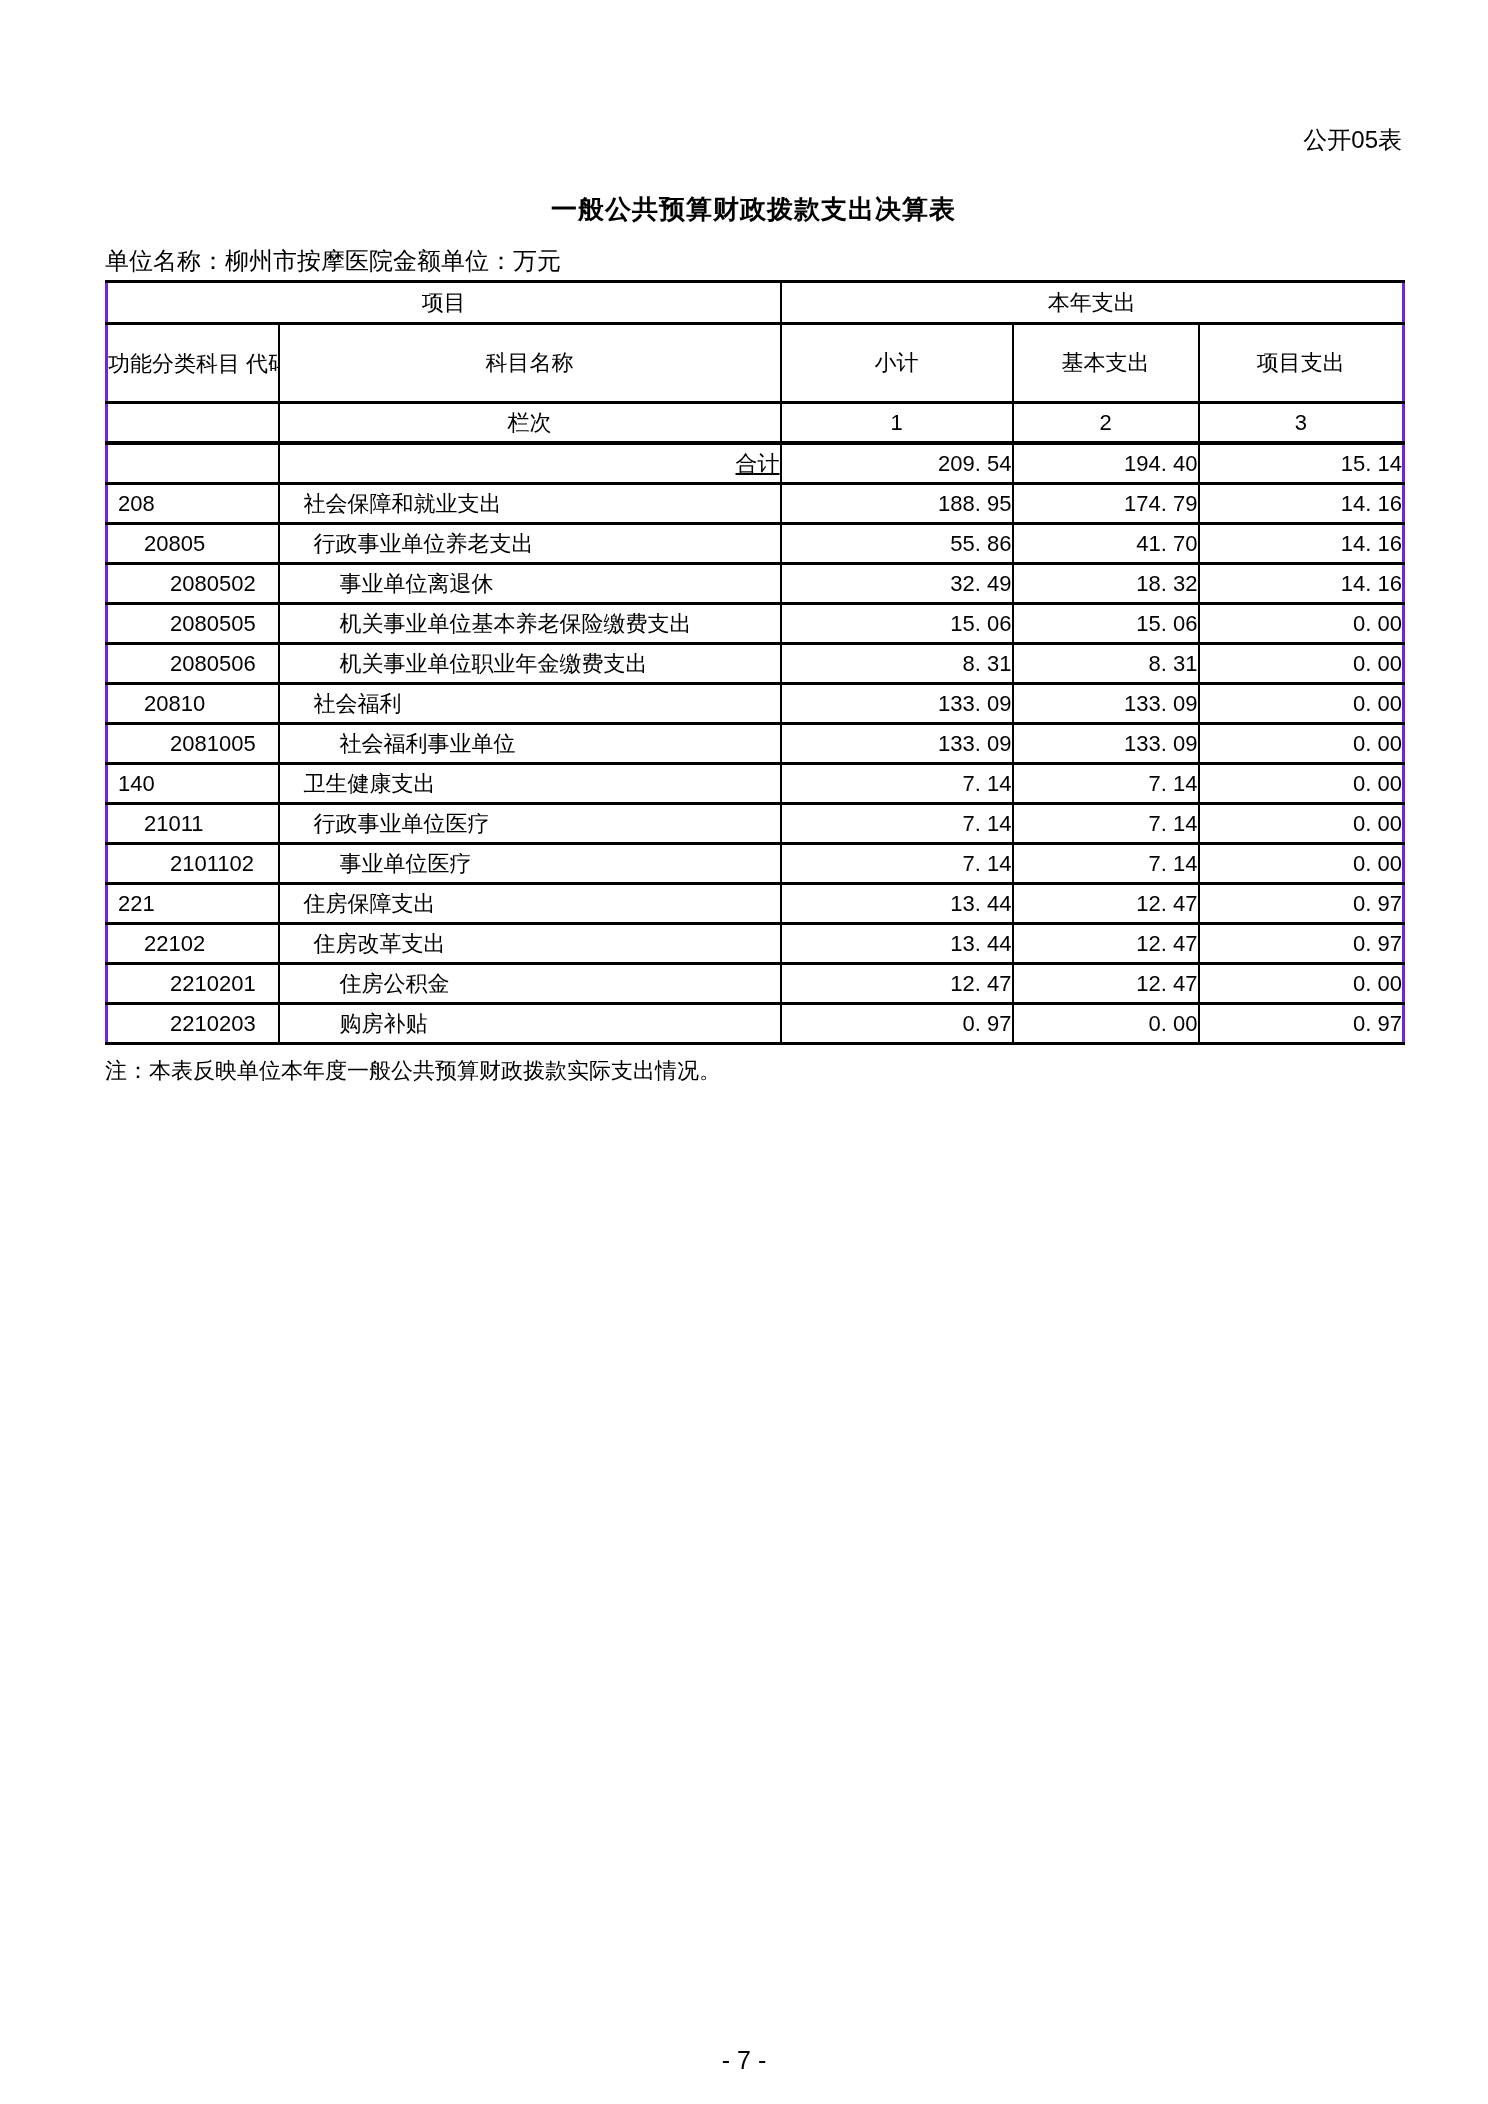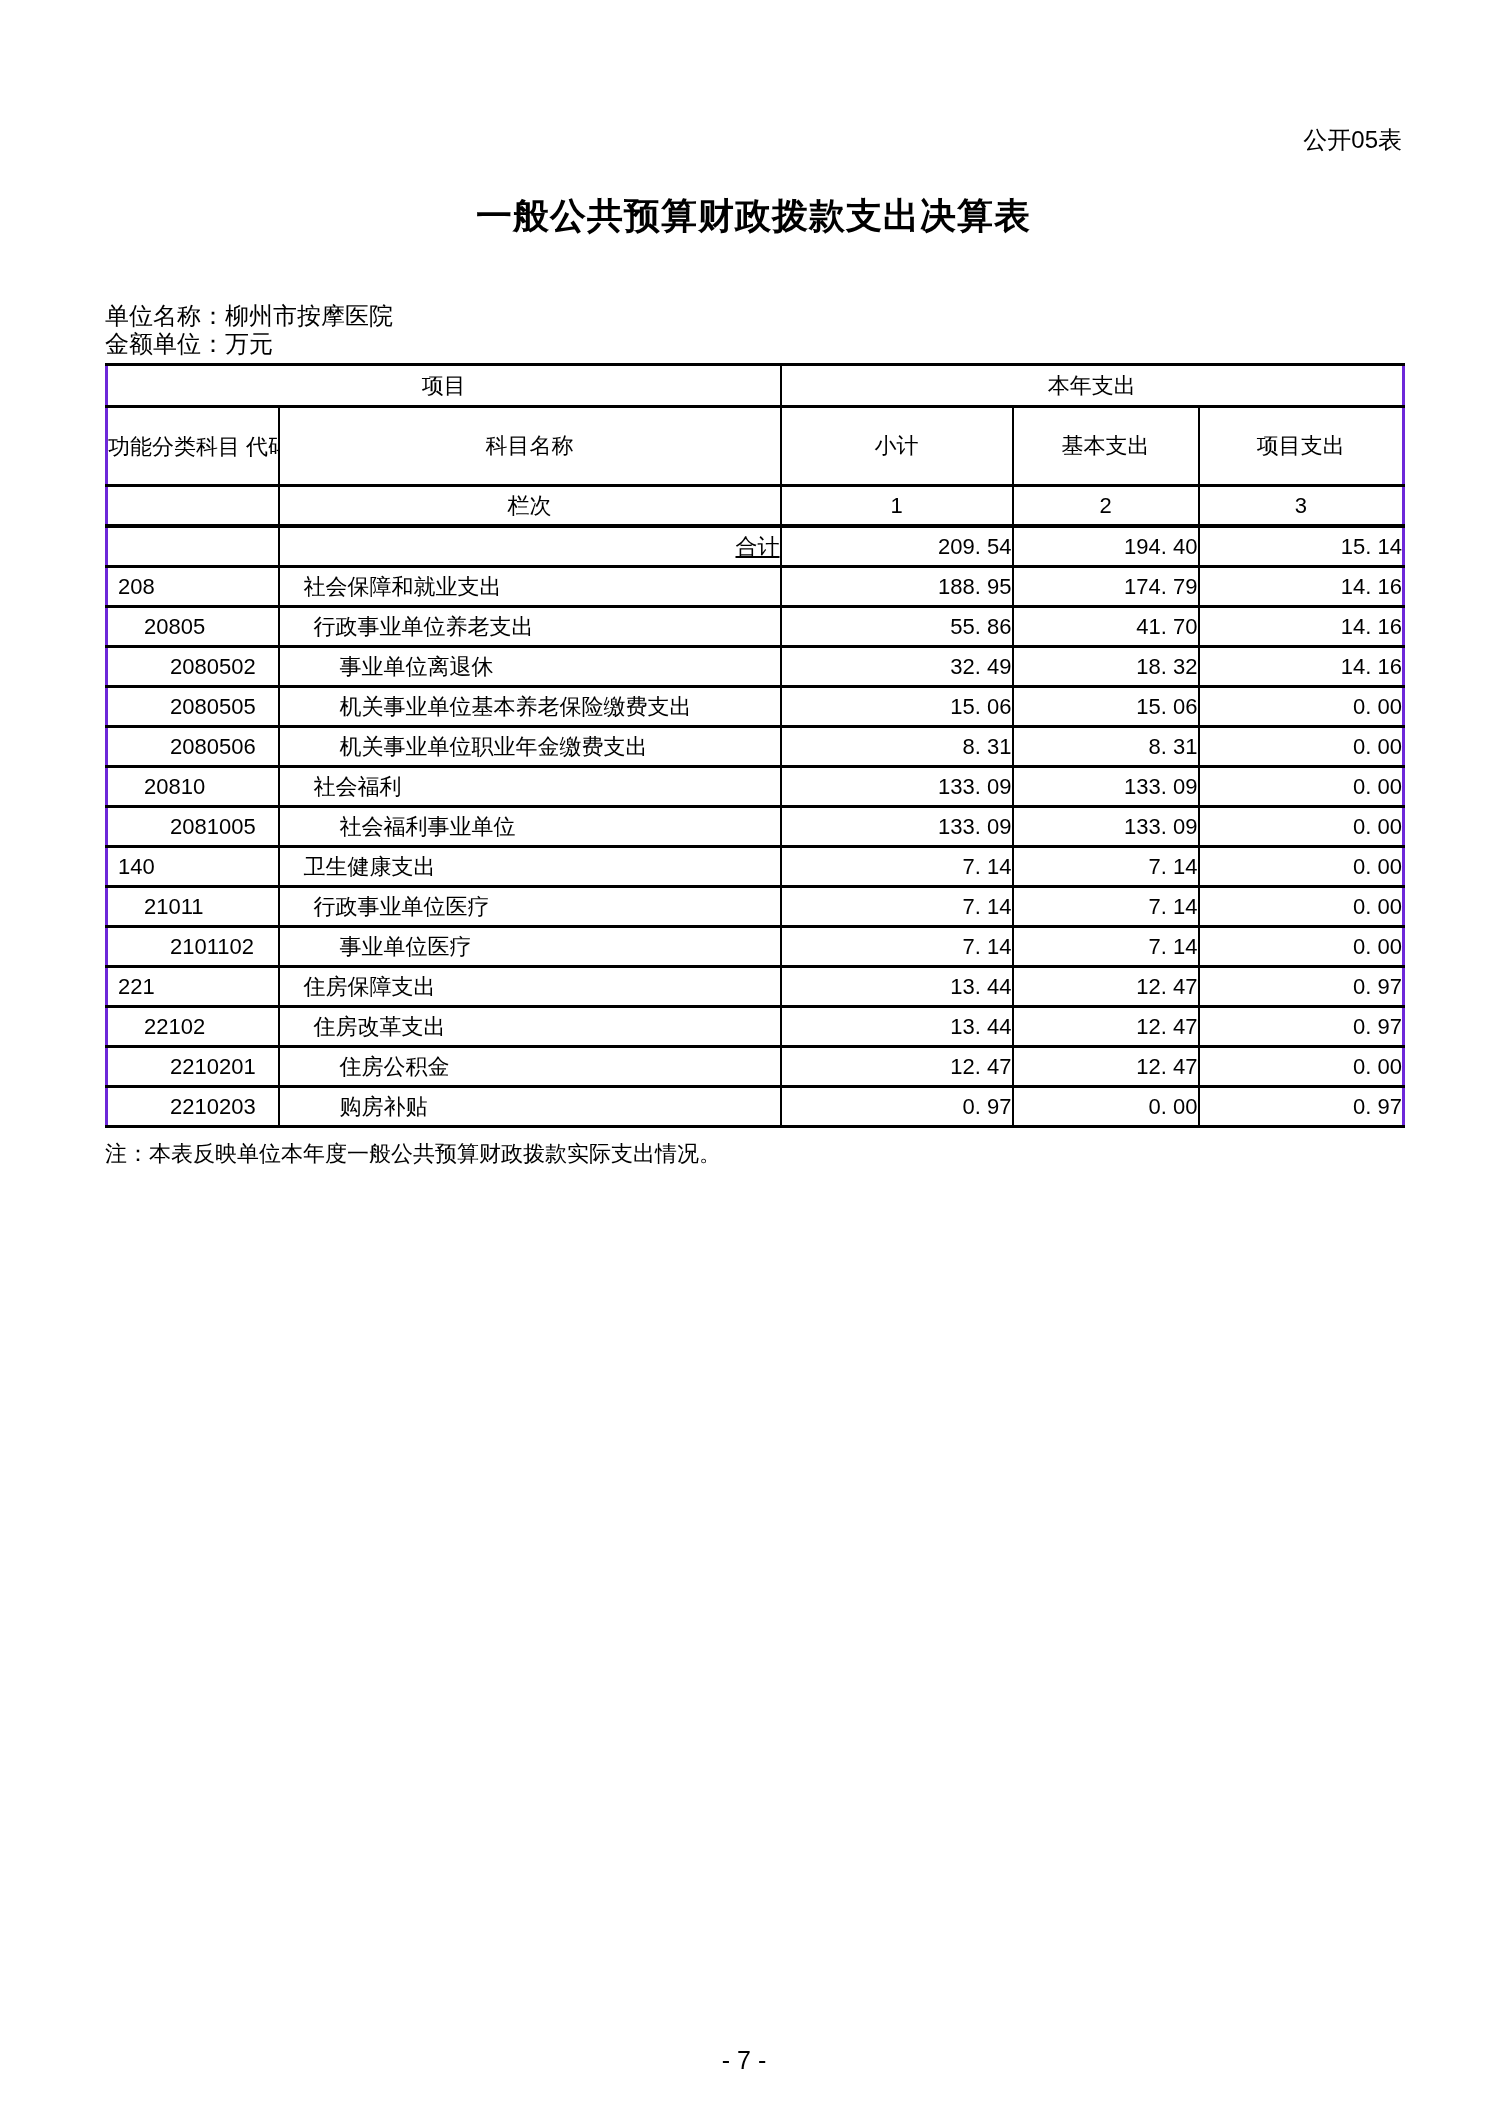--- a/index.html
+++ b/index.html
@@ -5,22 +5,22 @@
   html, body { margin: 0; padding: 0; }
   body {
     width: 1488px; height: 2104px;
     background: #ffffff; color: #000000;
     position: relative;
     font-family: "Liberation Sans", "DejaVu Sans", sans-serif;
   }
   .sheet { position: absolute; left: 105px; top: 0; width: 1297px; }
 
   .form-label { margin-top: 126px; text-align: right; font-size: 24px; line-height: 27px; }
-  .title { margin: 39px 0 0 0; text-align: center; font-size: 36px; font-weight: bold; letter-spacing: 1px; }
-  .meta { display: flex; justify-content: center; margin-top: 61px; font-size: 24px; line-height: 28px; flex-direction: column; }
+  .title { margin: 39px 0 0 0; text-align: center; font-size: 26px; font-weight: bold; letter-spacing: 1px; }
+  .meta { display: flex; justify-content: flex-start; margin-top: 20px; font-size: 24px; line-height: 28px; }
 
   table.fiscal {
     width: 100%; margin-top: 5px;
     border-collapse: collapse; table-layout: fixed;
     border: 3px solid #6d28d9; font-size: 22px;
   }
   table.fiscal th, table.fiscal td {
     border: 2px solid #000;
     border-top-width: 3px; border-bottom-width: 3px;
     padding: 0; font-weight: normal;

